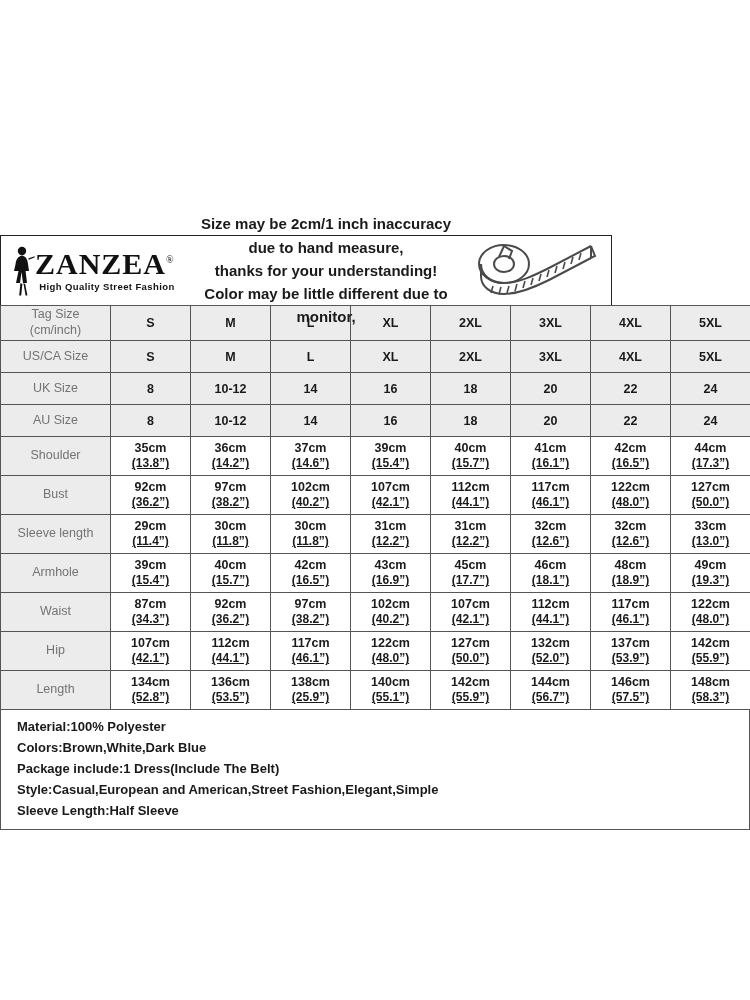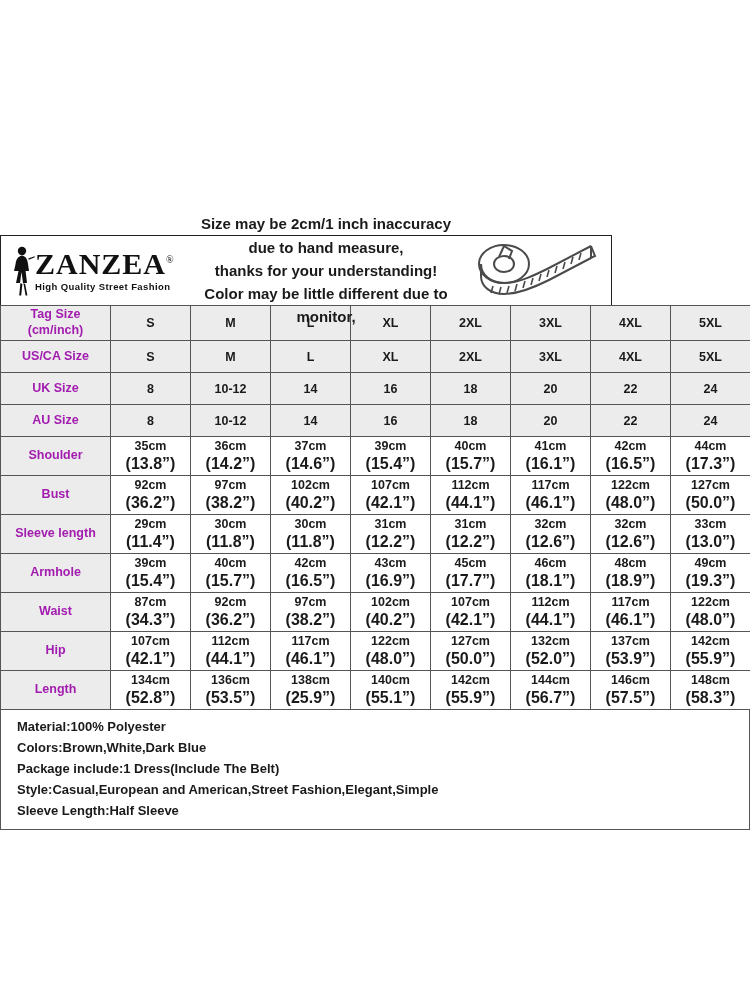--- a/index.html
+++ b/index.html
@@ -64,20 +64,21 @@
     font-size: 10px;
     vertical-align: super;
     font-weight: 400;
   }
   .brand-tag {
     font-size: 9.5px;
     letter-spacing: 0.4px;
     color: #111;
     margin-top: 2px;
     font-weight: 600;
+    text-align: right;
   }
   .notice {
     flex: 1 1 auto;
     text-align: center;
     font-size: 15px;
     line-height: 1.55;
     font-weight: 600;
     color: #1a1a1a;
   }
   .tape {
@@ -98,41 +99,41 @@
     text-align: center;
     vertical-align: middle;
     font-size: 12.5px;
     padding: 0;
   }
   col.label-col { width: 110px; }
   col.size-col  { width: 80px; }
 
   .row-label {
     background: #ececec;
-    font-weight: 700;
+    font-weight: 400;
     font-size: 13px;
-    color: #a21caf;
+    color: #737373;
     line-height: 1.25;
   }
   .hdr-cell {
     background: #ececec;
     font-weight: 700;
     font-size: 13px;
   }
   tr.hdr-row td { height: 31px; }
   tr.hdr-row.tall td { height: 34px; }
   tr.meas-row td { height: 38px; }
 
   .val {
     display: block;
     line-height: 1.22;
     font-weight: 600;
     font-size: 12.5px;
   }
-  .val.inch { font-size: 16px; }
+  .val.inch { font-size: 12px; text-decoration: underline; }
 
   
   .footer {
     border: 1px solid #555;
     border-top: none;
     padding: 6px 4px 8px 16px;
     box-sizing: border-box;
     width: 750px;
   }
   .footer p {

